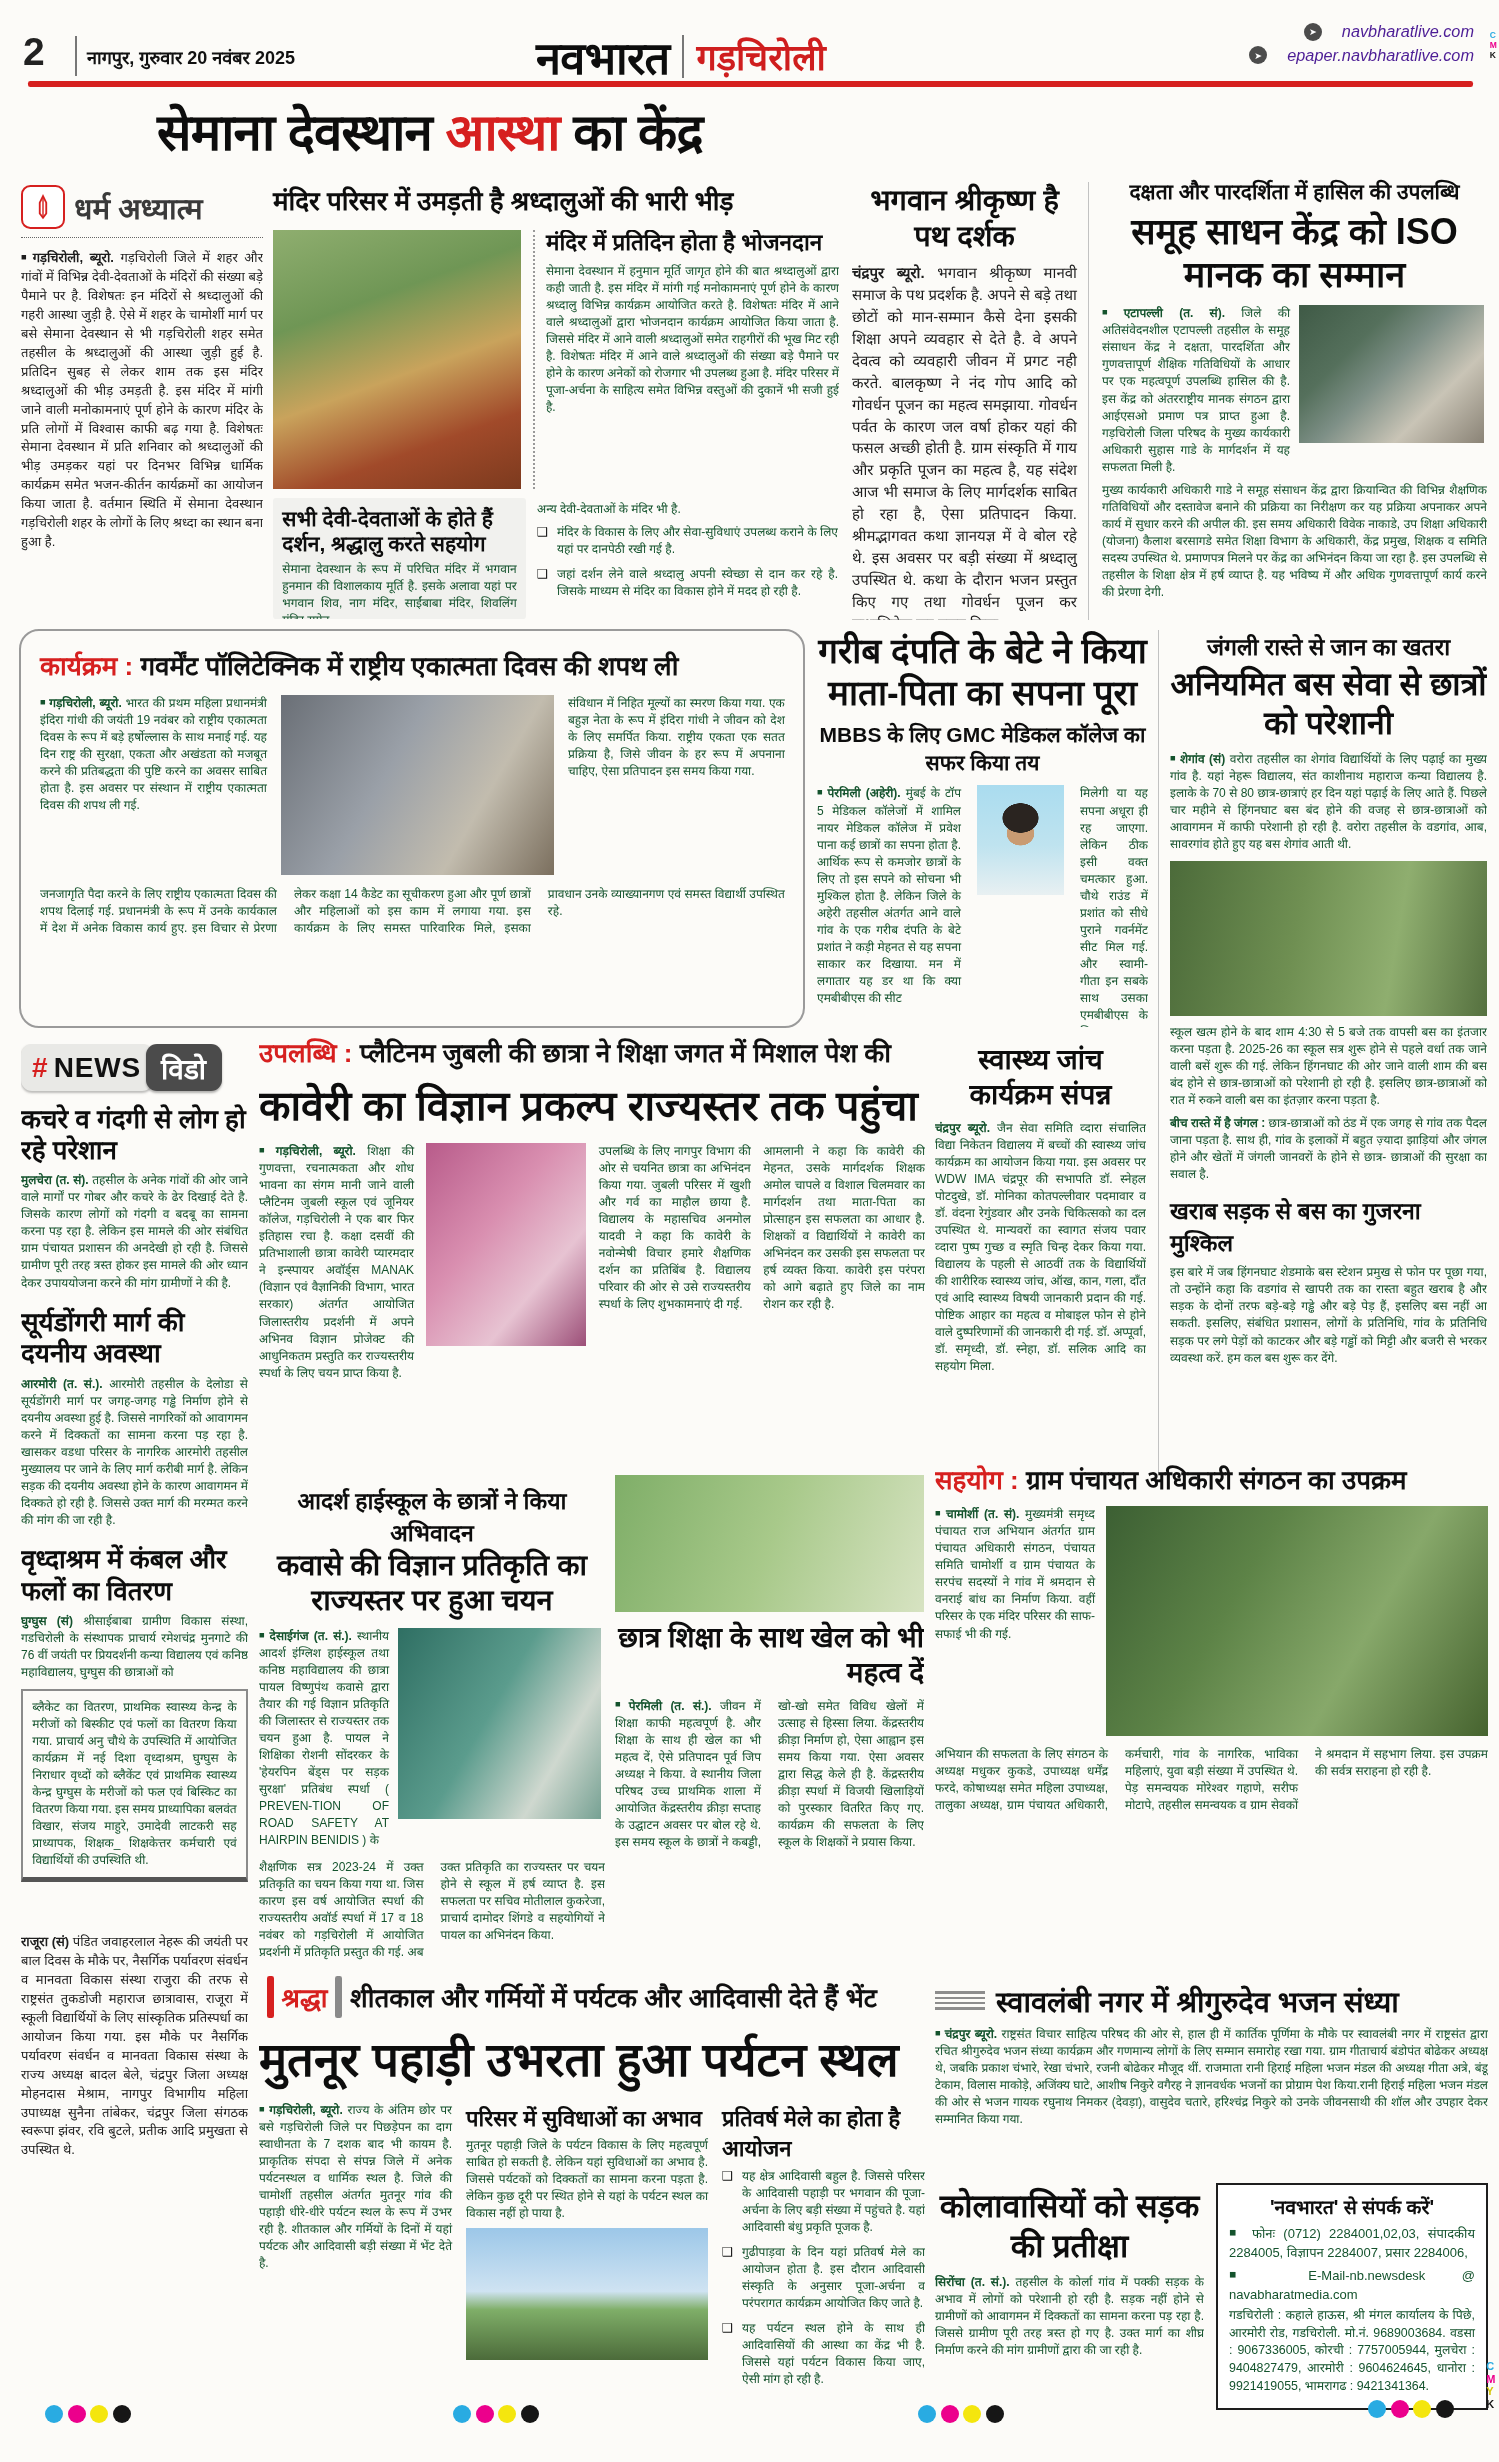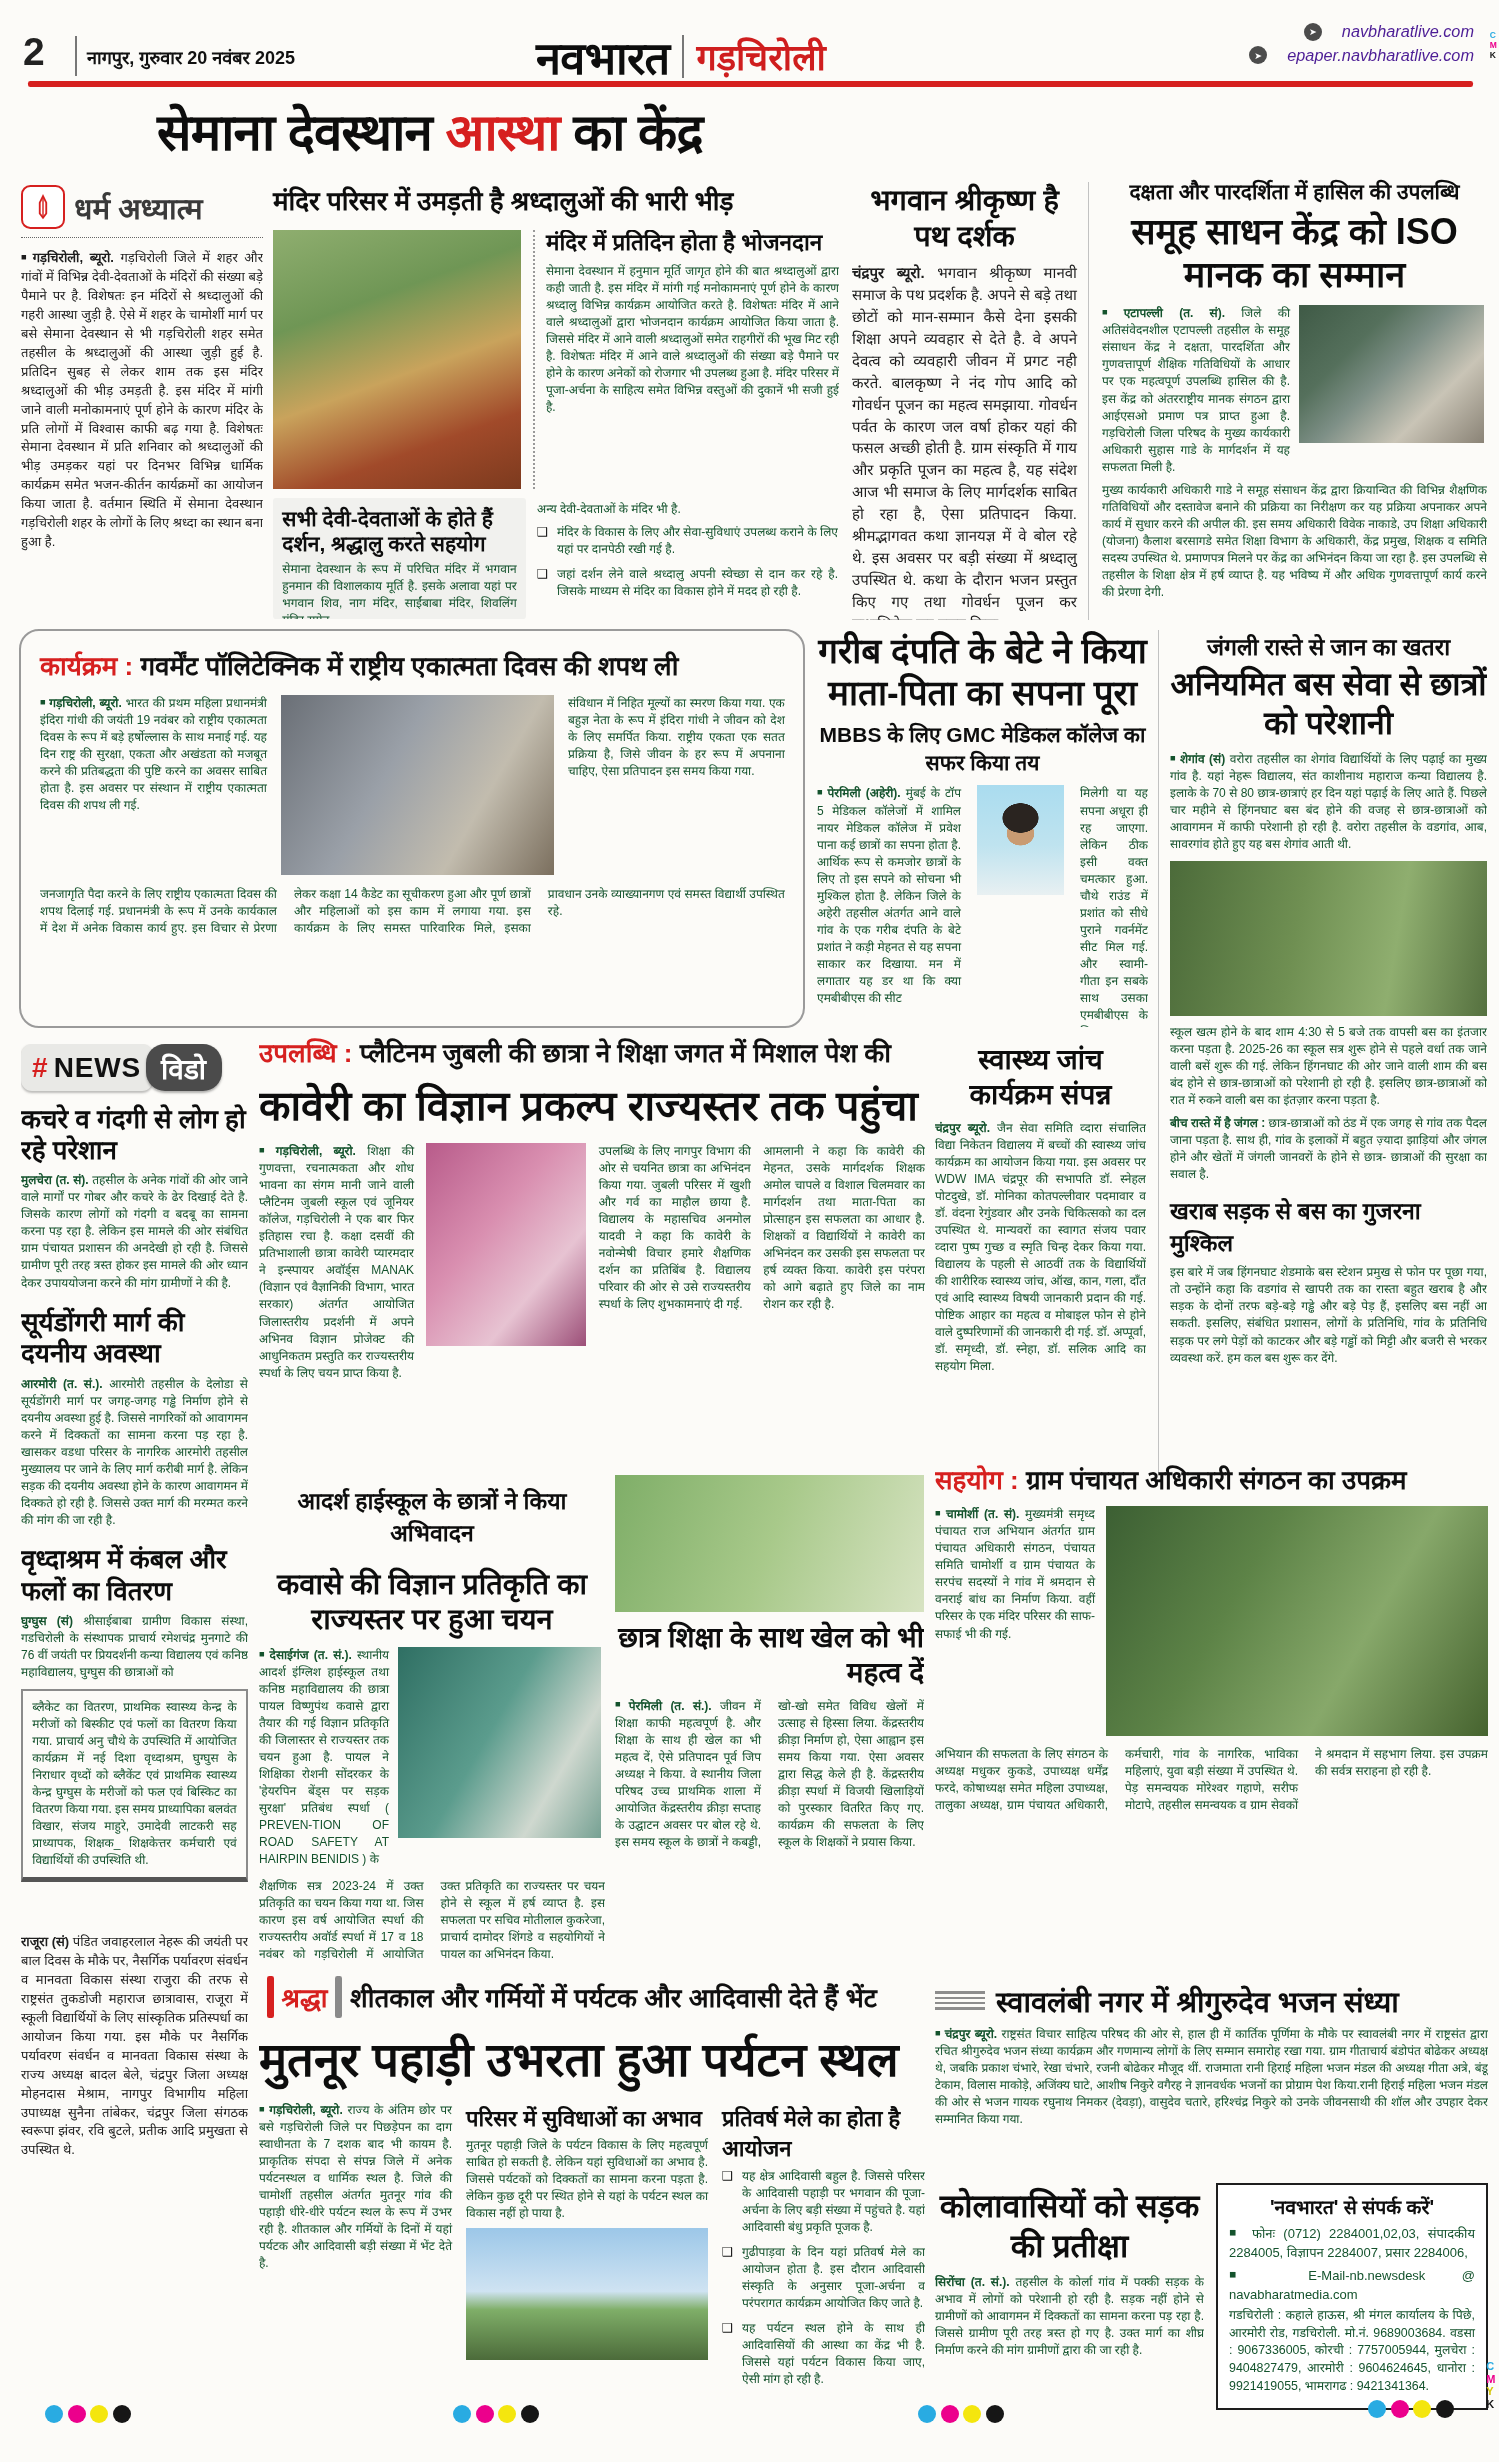--- a/index.html
+++ b/index.html
@@ -57,21 +57,21 @@
   
   .dharm-badge{display:flex;align-items:center;gap:9.3px;padding-bottom:7.8px;border-bottom:1.6px dotted #666;}
   .dharm-ic{width:40px;height:40px;border:2.3px solid #d6201f;border-radius:9.3px;background:#fff;
             display:flex;align-items:center;justify-content:center;}
   .dharm-lbl{font-size:29.5px;font-weight:800;color:#3a3a3a;}
   .nw-badge{display:flex;align-items:stretch;}
   .nw-left{background:#e9e9e6;border-radius:11px;padding:4.7px 12.4px 4.7px 11px;display:flex;align-items:center;gap:6.2px;
            box-shadow:0 1.6px 2.3px rgba(0,0,0,.25);}
   .nw-hash{color:#d6201f;font-size:28px;font-weight:800;}
   .nw-news{color:#111;font-size:28px;font-weight:800;letter-spacing:0.8px;}
-  .nw-right{background:#4b4b4b;color:#fff;font-size:28px;font-weight:800;border-radius:19px;
+  .nw-right{background:#4b4b4b;color:#fff;font-size:28px;font-weight:800;border-radius:11px;
             padding:4.7px 15.5px;margin-left:-7.8px;display:flex;align-items:center;box-shadow:0 1.6px 2.3px rgba(0,0,0,.3);text-align:right;}
   .nw-right span{color:#fff;}
   
   .roundbox{border:2.3px solid #9a9a9a;border-radius:20px;}
   .graybox{background:#f1f1ee;border-radius:3.1px;}
   .borderbox{border:2.3px solid #8b8b8b;border-bottom:5.4px solid #555;}
   .contactbox{border:2.3px solid #1e1e1e;background:#fff;}
   .dotsep-l{border-left:2.3px dotted #999;}
   .ruler-l{border-left:1.6px solid #c2c2c2;}
   .ruler-r{border-right:1.6px solid #c2c2c2;}
@@ -301,21 +301,21 @@
   <div class="abs ovh" style="left:935px;top:1042px;width:211px;height:429px;">
     <h2 class="h-swa ctr">स्वास्थ्य जांच कार्यक्रम संपन्न</h2>
     <p class="bt-s" style="margin:7.8px 0 0;">
       <span class="dl">चंद्रपुर ब्यूरो.</span>
       <span>जैन सेवा समिति व्दारा संचालित विद्या निकेतन विद्यालय में बच्चों की स्वास्थ्य जांच कार्यक्रम का आयोजन किया गया. इस अवसर पर WDW IMA चंद्रपूर की सभापति डॉ. स्नेहल पोटदुखे, डॉ. मोनिका कोतपल्लीवार पदमावार व डॉ. वंदना रेगुंडवार और उनके चिकित्सको का दल उपस्थित थे. मान्यवरों का स्वागत संजय पवार व्दारा पुष्प गुच्छ व स्मृति चिन्ह देकर किया गया. विद्यालय के पहली से आठवीं तक के विद्यार्थियों की शारीरिक स्वास्थ्य जांच, ऑख, कान, गला, दाँत एवं आदि स्वास्थ्य विषयी जानकारी प्रदान की गई. पोष्टिक आहार का महत्व व मोबाइल फोन से होने वाले दुष्परिणामों की जानकारी दी गई. डॉ. अप्पूर्वा, डॉ. समृध्दी, डॉ. स्नेहा, डॉ. सलिक आदि का सहयोग मिला.</span>
     </p>
   </div>
 
   <div class="abs ovh" style="left:259px;top:1484px;width:346px;height:478px;">
     <h3 class="h-kaw-k ctr">आदर्श हाईस्कूल के छात्रों ने किया अभिवादन</h3>
-    <h2 class="h-kaw ctr" style="margin-top:19px;">कवासे की विज्ञान प्रतिकृति का राज्यस्तर पर हुआ चयन</h2>
+    <h2 class="h-kaw ctr" style="margin-top:0;">कवासे की विज्ञान प्रतिकृति का राज्यस्तर पर हुआ चयन</h2>
     <div style="display:flex;gap:9.3px;margin-top:9.3px;">
       <p class="bt-s" style="margin:0;width:130px;">
         <span class="dl"><span class="sqmark">■</span><span>देसाईगंज (त. सं.).</span></span>
         <span>स्थानीय आदर्श इंग्लिश हाईस्कूल तथा कनिष्ठ महाविद्यालय की छात्रा पायल विष्णुपंथ कवासे द्वारा तैयार की गई विज्ञान प्रतिकृति की जिलास्तर से राज्यस्तर तक चयन हुआ है. पायल ने शिक्षिका रोशनी सोंदरकर के 'हेयरपिन बेंड्स पर सड़क सुरक्षा' प्रतिबंध स्पर्धा ( PREVEN-TION OF ROAD SAFETY AT HAIRPIN BENIDIS ) के</span>
       </p>
       <div class="photo ph-kaw" style="width:203px;height:191px;flex:none;"></div>
     </div>
     <p class="bt-s cols2" style="margin:9.3px 0 0;">शैक्षणिक सत्र 2023-24 में उक्त प्रतिकृति का चयन किया गया था. जिस कारण इस वर्ष आयोजित स्पर्धा की राज्यस्तरीय अवॉर्ड स्पर्धा में 17 व 18 नवंबर को गड़चिरोली में आयोजित प्रदर्शनी में प्रतिकृति प्रस्तुत की गई. अब उक्त प्रतिकृति का राज्यस्तर पर चयन होने से स्कूल में हर्ष व्याप्त है. इस सफलता पर सचिव मोतीलाल कुकरेजा, प्राचार्य दामोदर शिंगडे व सहयोगियों ने पायल का अभिनंदन किया.</p>
   </div>
 

